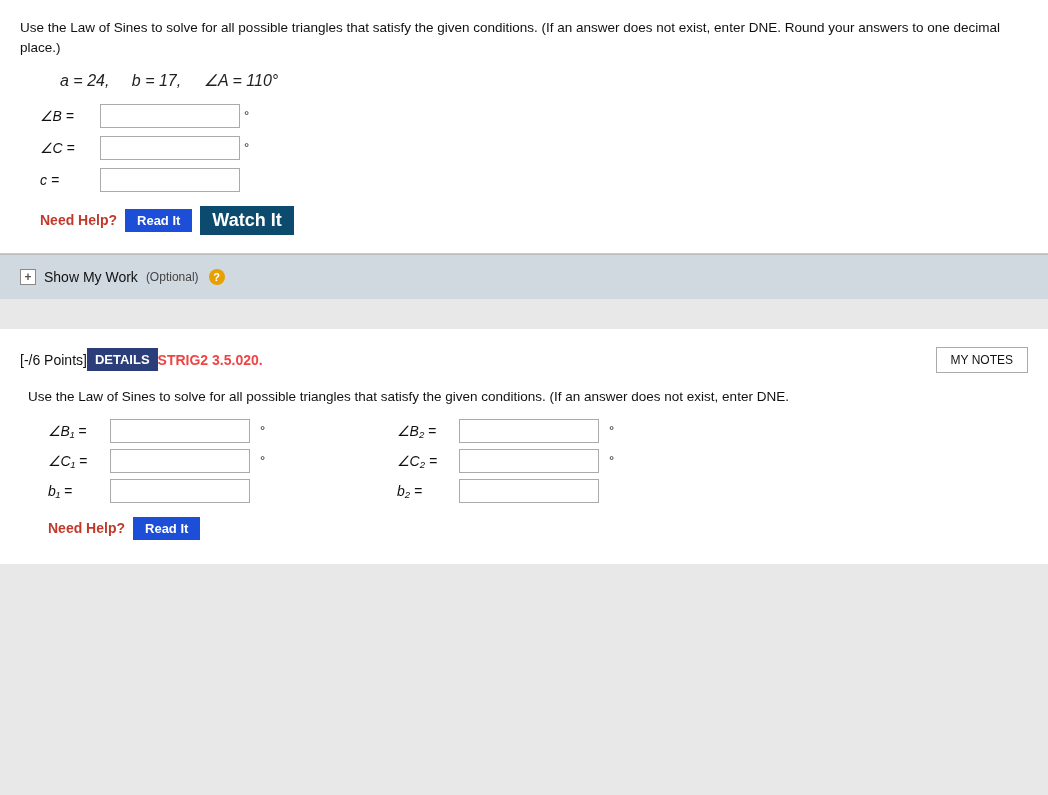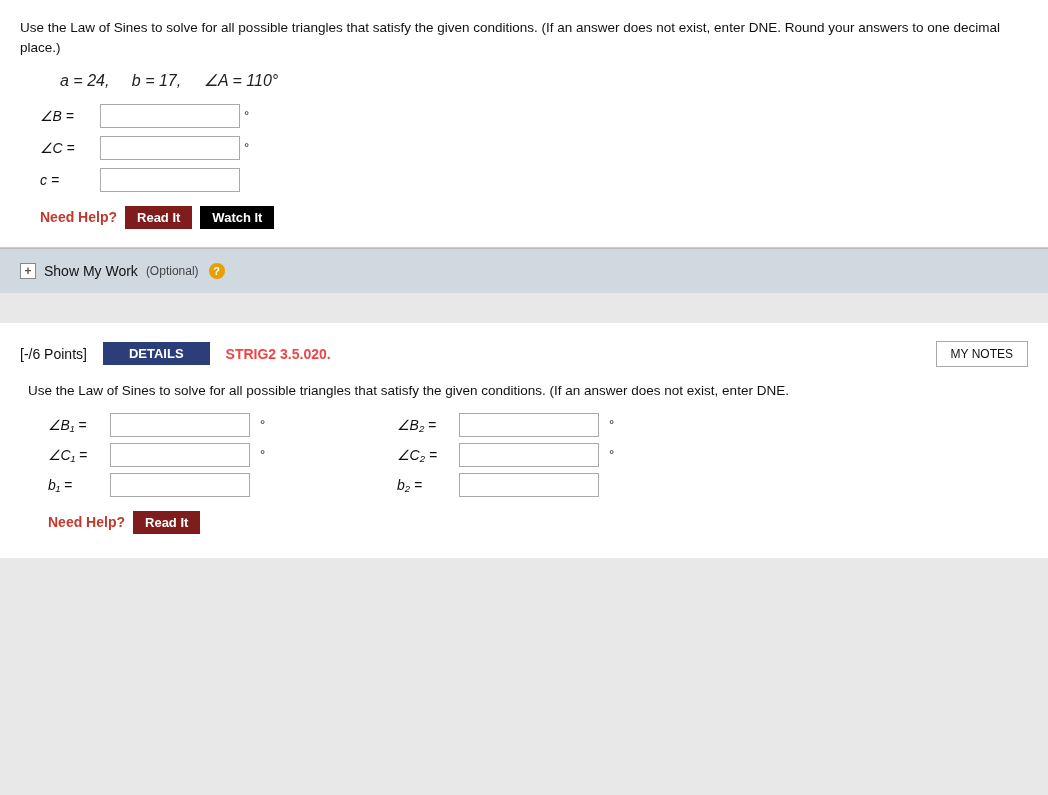--- a/index.html
+++ b/index.html
@@ -66,34 +66,34 @@
       gap: 8px;
       margin-top: 14px;
       margin-left: 20px;
     }
     .need-help-label {
       color: #c0392b;
       font-weight: bold;
       font-size: 14px;
     }
     .btn-read-it {
-      background: #7f1d1d;
+      background: #1d4ed8;
       color: #fff;
       border: none;
       padding: 4px 12px;
       font-size: 13px;
       cursor: pointer;
       font-weight: bold;
     }
     .btn-watch-it {
-      background: #000000;
+      background: #0c4a6e;
       color: #fff;
       border: none;
       padding: 4px 12px;
-      font-size: 13px;
+      font-size: 18px;
       cursor: pointer;
       font-weight: bold;
     }
 
     
     .show-my-work-section {
       background: #d0d8e0;
       padding: 14px 20px;
       border-top: 1px solid #bbb;
     }
@@ -146,32 +146,31 @@
     
     .problem-section-2 {
       background: #fff;
       padding: 18px 20px 24px 20px;
     }
 
     
     .problem-header {
       display: flex;
       align-items: center;
-      gap: 16px;
       margin-bottom: 14px;
     }
     .points-label {
       font-size: 14px;
       font-weight: normal;
       color: #111;
     }
     .details-badge {
       background: #2c3e7a;
       color: #fff;
-      padding: 4px 26px;
+      padding: 4px 8px;
       font-size: 13px;
       font-weight: bold;
       border: none;
       cursor: pointer;
     }
     .problem-code {
       font-size: 14px;
       font-weight: bold;
       color: #ef4444;
       flex: 1;

